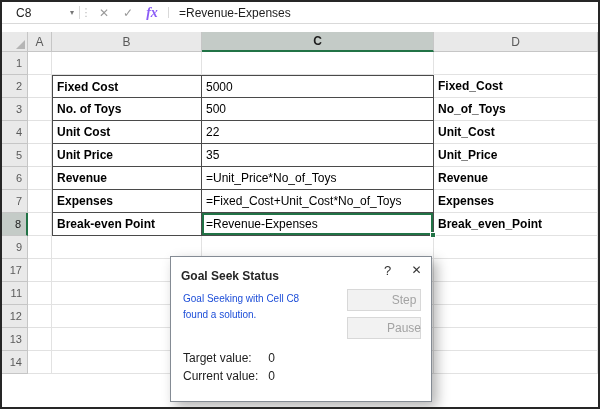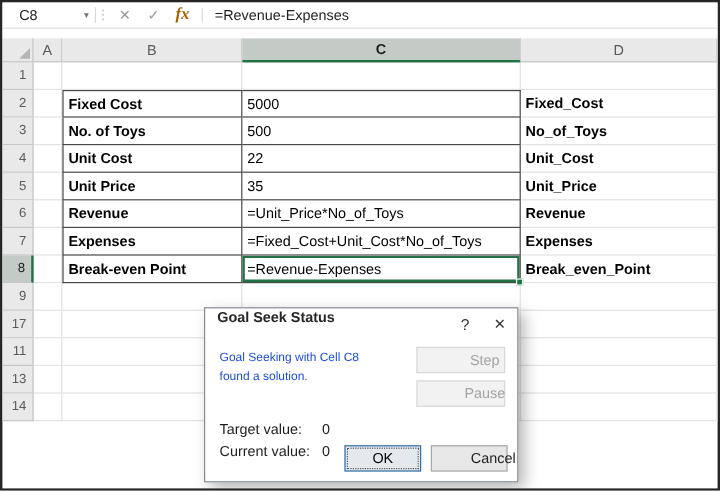--- a/index.html
+++ b/index.html
@@ -38,21 +38,21 @@
   }
   .fb-btn {
     width:24px; border:none; background:transparent;
     display:flex; align-items:center; justify-content:center;
     font-size:12px; color:#9a9a9a; cursor:default;
     font-family:"Liberation Sans", sans-serif;
   }
   .fb-btn.fx span {
     font-family:"Liberation Serif", serif;
     font-style:italic; font-weight:bold;
-    font-size:14px; color:#a16207;
+    font-size:14px; color:#8b5cf6;
   }
   .fb-divider { width:1px; background:#d9d9d9; margin:1px 4px; }
   .formula-input {
     flex:1; display:flex; align-items:center;
     font-size:12px; color:#1e1e1e; padding-left:6px;
     cursor:text; white-space:nowrap; overflow:hidden;
   }
 
   .fb-gap { height:8px; background:#fff; }
 
@@ -123,21 +123,21 @@
   .dialog {
     position:absolute;
     left:168px; top:254px;
     width:262px; height:146px;
     background:#ffffff;
     border:1px solid #848b94;
     box-shadow: 5px 5px 12px rgba(0,0,0,0.30);
     font-size:12px; color:#1e1e1e;
   }
   .dlg-titlebar {
-    height:26px; display:flex; align-items:flex-start;
+    height:26px; display:flex; align-items:flex-end;
     padding-left:10px;
   }
   .dlg-title { font-weight:bold; font-size:12px; color:#262626; }
   .dlg-controls { margin-left:auto; display:flex; height:100%; }
   .dlg-ctrl {
     width:29px; height:100%;
     display:flex; align-items:center; justify-content:center;
     color:#333; font-size:12px; cursor:default;
   }
   .dlg-ctrl.help { font-size:13px; }
@@ -299,20 +299,27 @@
     </tr>
     <tr>
       <th class="rowh">17</th>
       <td></td>
       <td></td>
       <td></td>
       <td></td>
     </tr>
     <tr>
       <th class="rowh">11</th>
+      <td></td>
+      <td></td>
+      <td></td>
+      <td></td>
+    </tr>
+    <tr>
+      <th class="rowh">12</th>
       <td></td>
       <td></td>
       <td></td>
       <td></td>
     </tr>
     <tr>
       <th class="rowh">13</th>
       <td></td>
       <td></td>
       <td></td>
@@ -348,22 +355,16 @@
       <button class="btn side step" disabled="">Step</button>
       <button class="btn side pause" disabled="">Pause</button>
       <div class="dlg-row target">
         <span class="lbl">Target value:</span>
         <span class="val">0</span>
       </div>
       <div class="dlg-row current">
         <span class="lbl">Current value:</span>
         <span class="val">0</span>
       </div>
-      <div class="dlg-buttons">
-        <button class="btn ok">
-            <span class="focus-inner">OK</span>
-          </button>
-        <button class="btn cancel-btn">Cancel</button>
-      </div>
     </div>
   </div>
 
 </div>
 
 </body></html>

